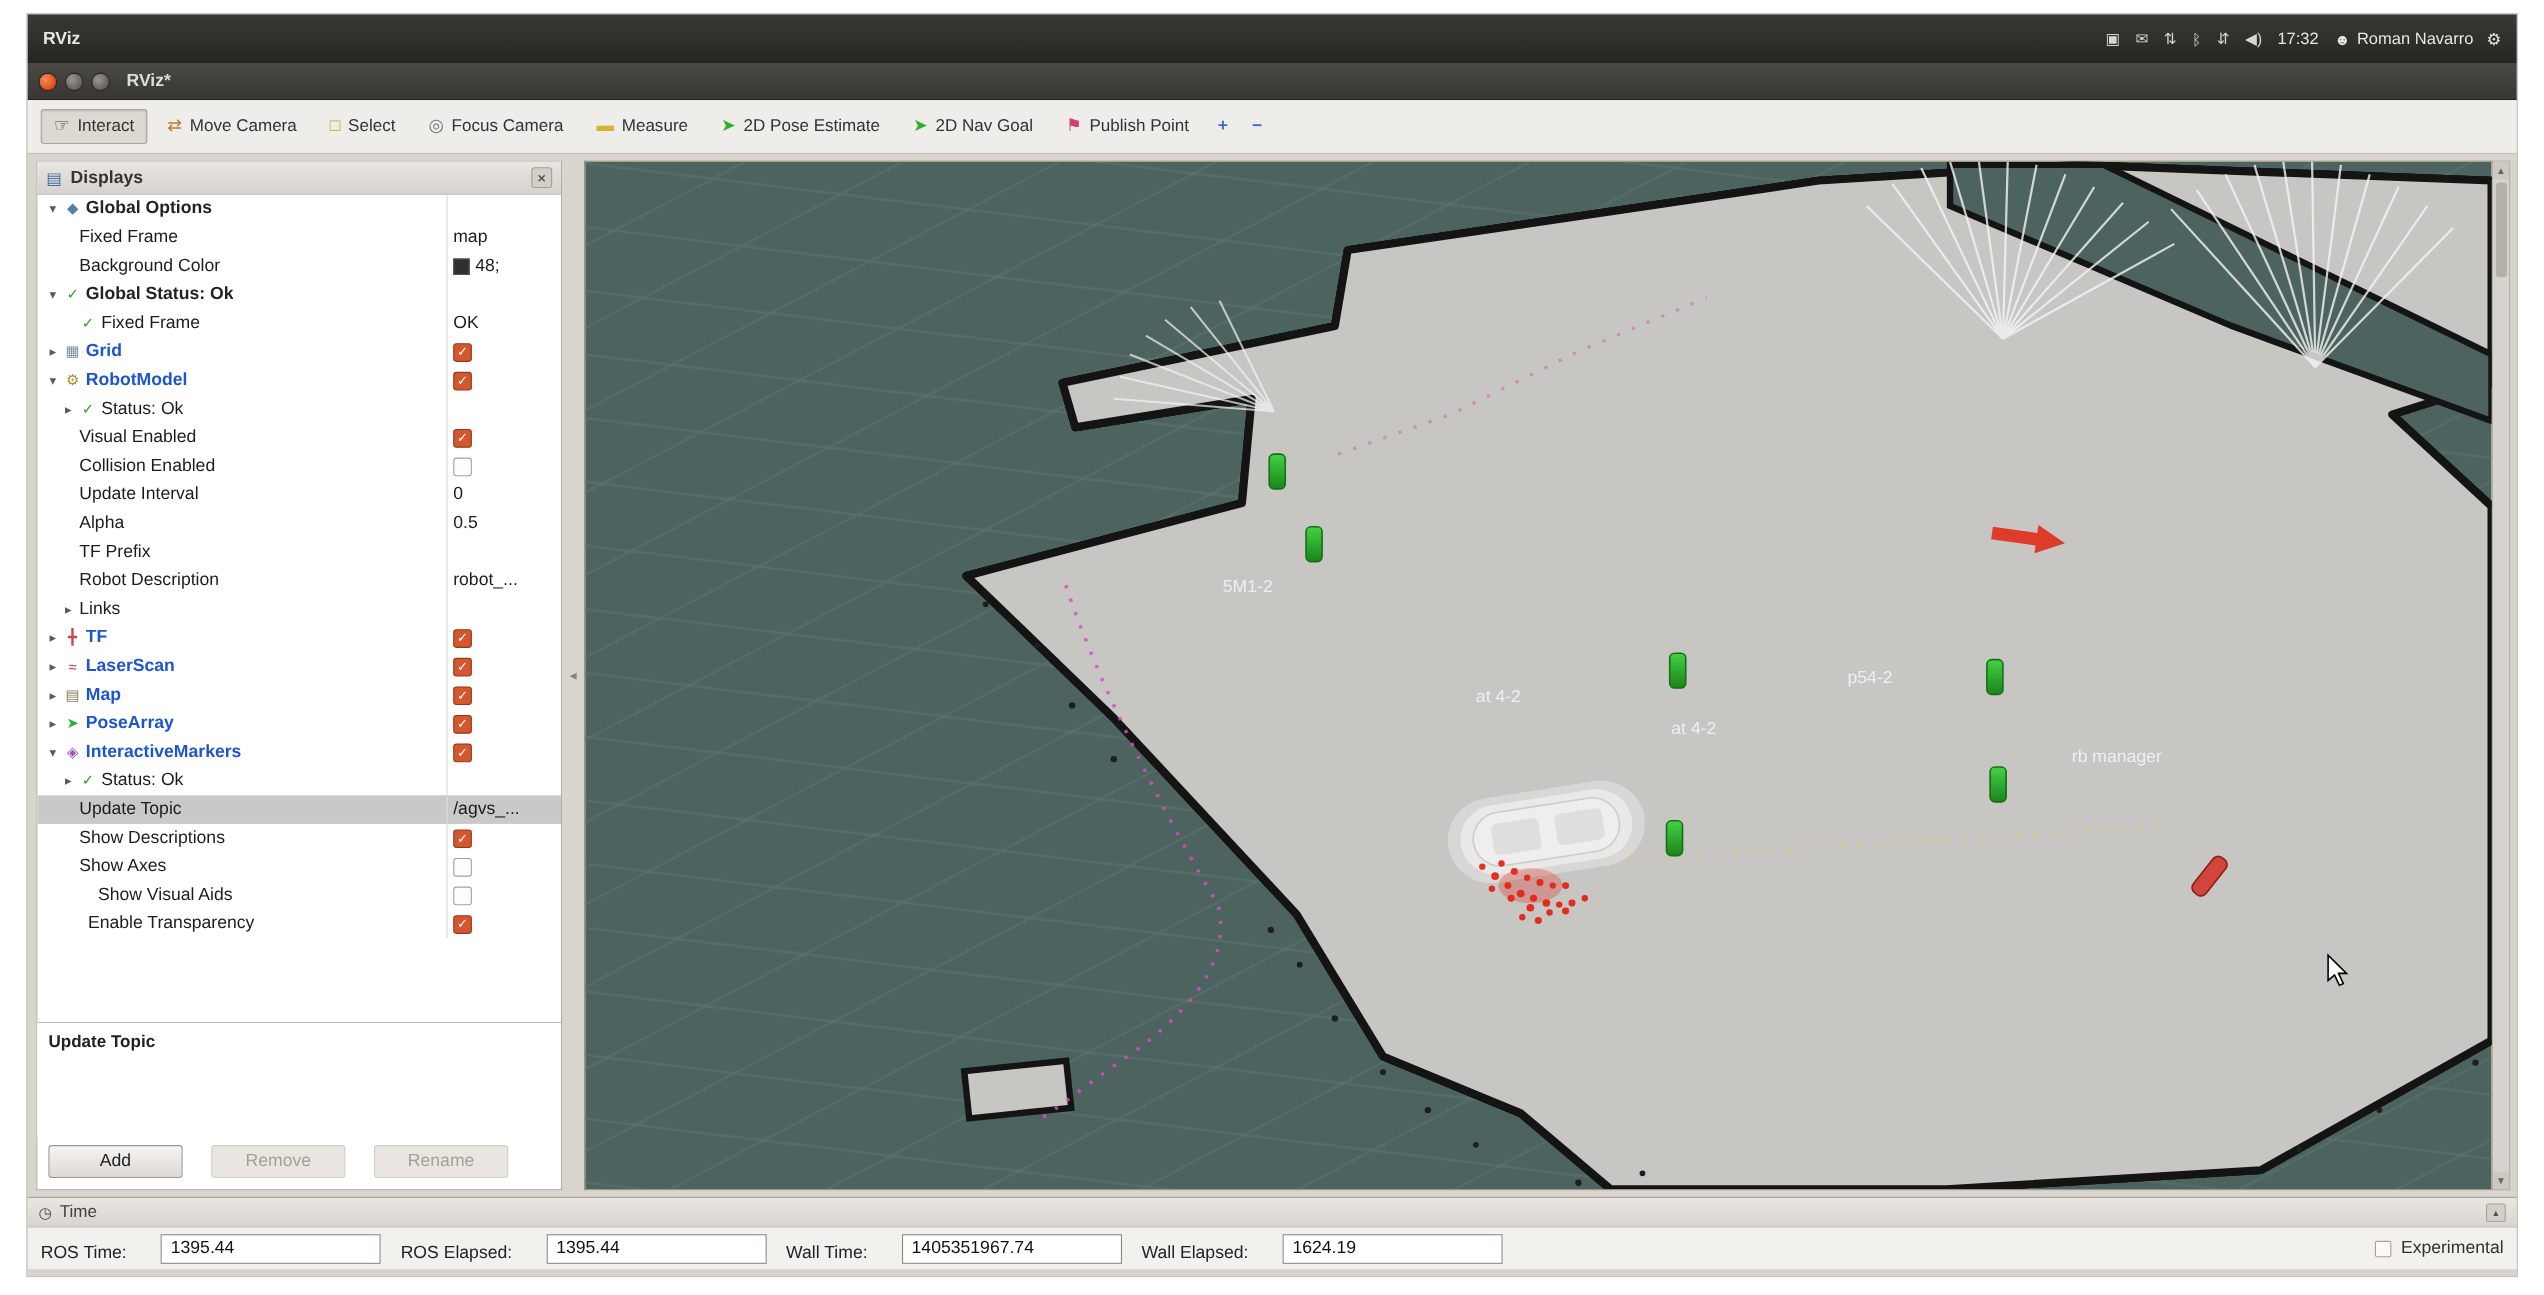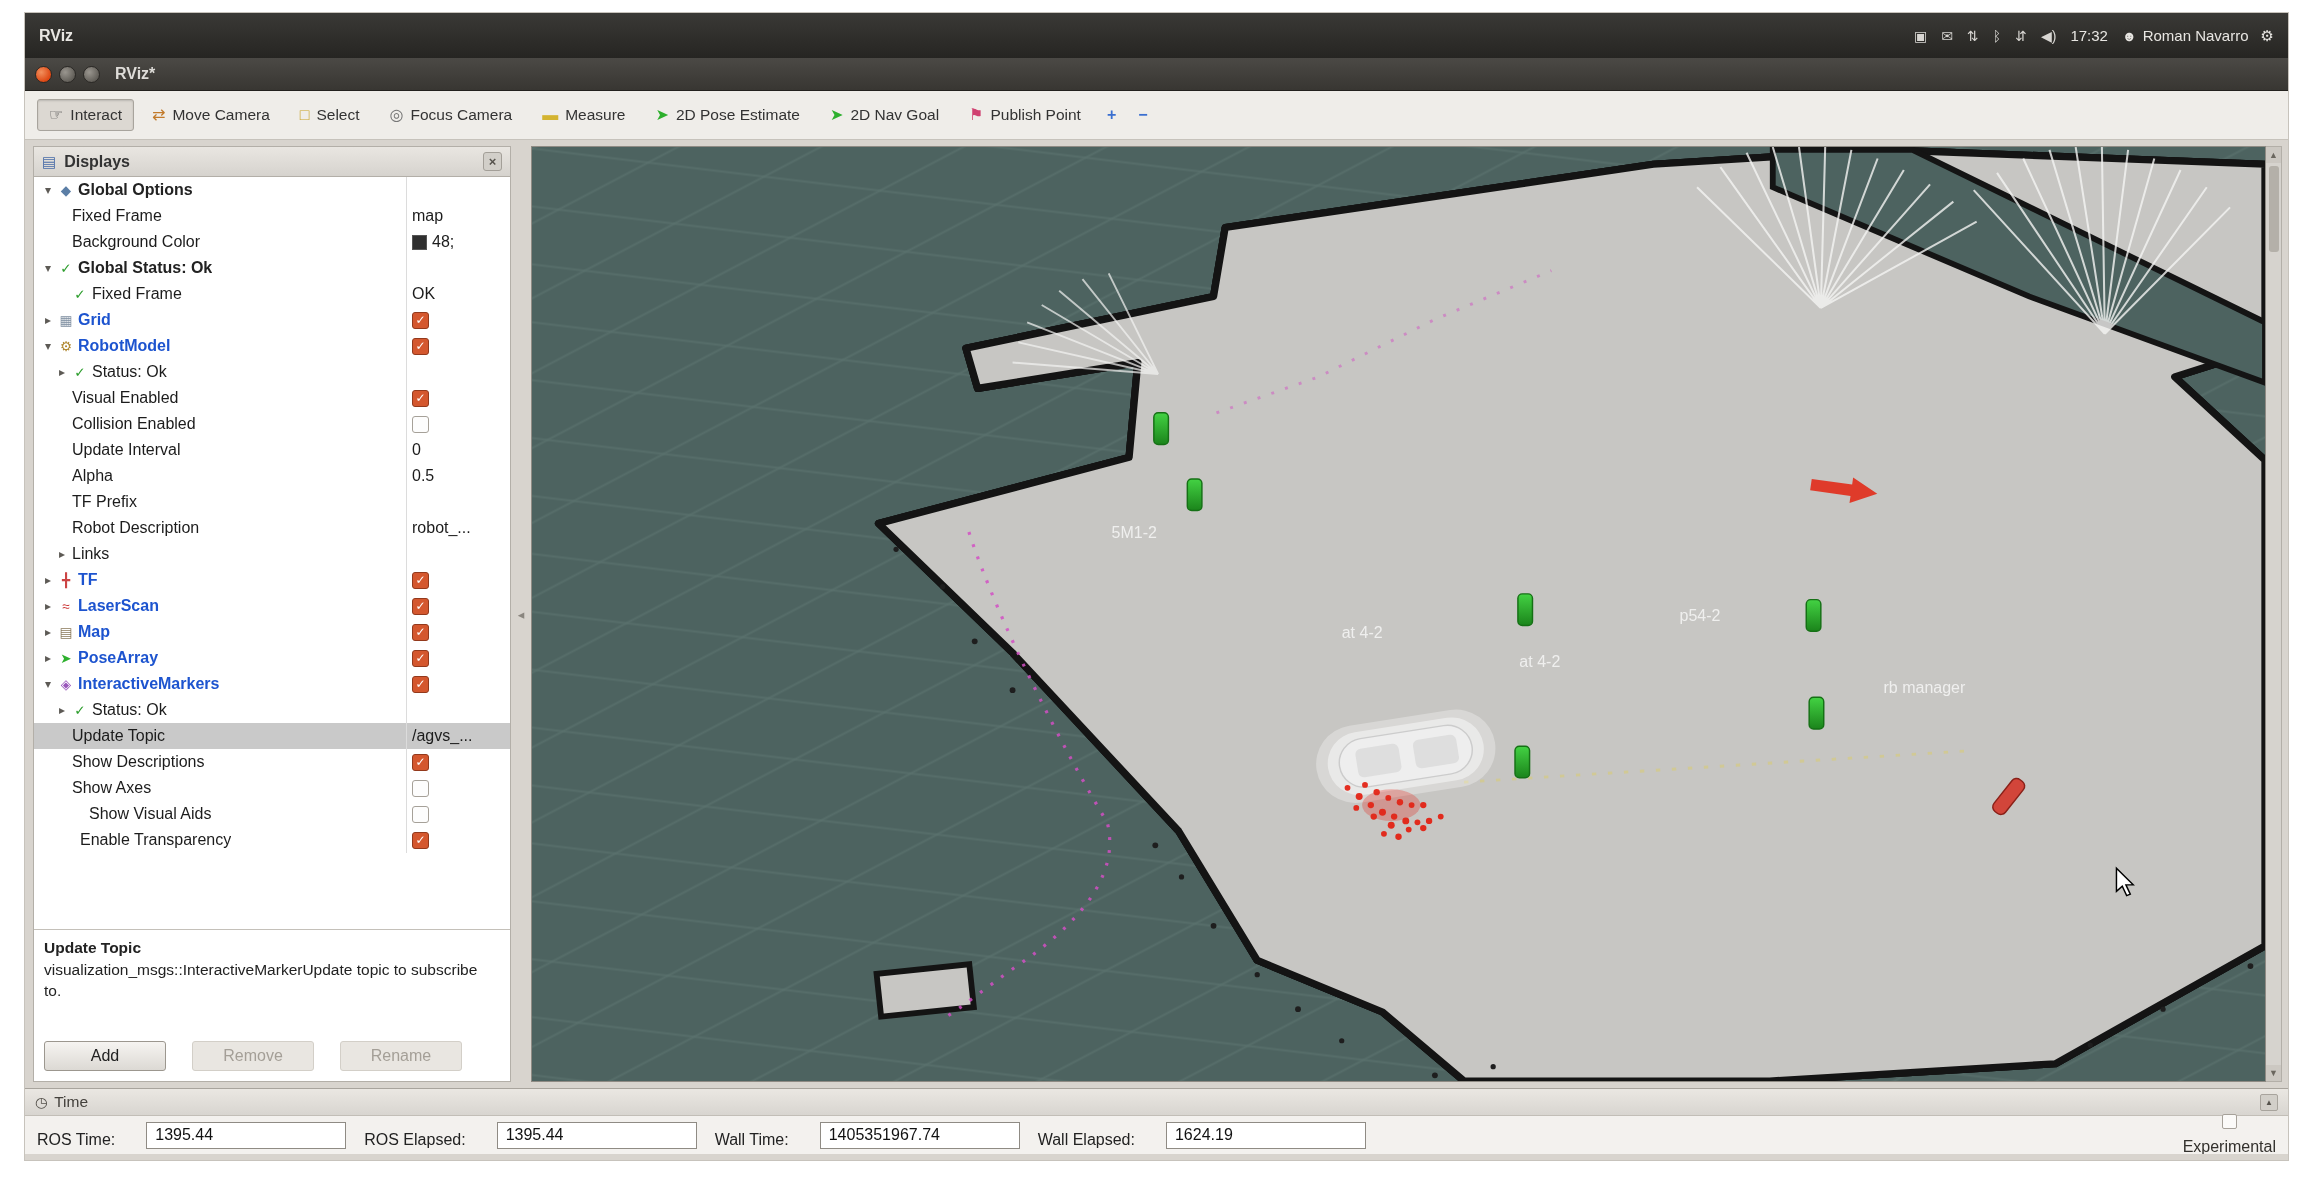--- a/index.html
+++ b/index.html
@@ -75,21 +75,21 @@
   .sfill{flex:1;}
 
   
   .time-header{height:28px;flex:0 0 auto;background:linear-gradient(#eae7e2,#d8d5d0);border-top:1px solid #a8a49d;border-bottom:1px solid #c2beb7;display:flex;align-items:center;padding:0 10px;font-size:15.5px;color:#44413c;}
   .time-header .thico{margin-right:7px;font-size:14px;color:#55524c;}
   .time-header .collapse{margin-left:auto;width:18px;height:17px;background:#d2cfc9;border:1px solid #a8a49d;border-radius:2px;font-size:8px;color:#55524c;display:flex;align-items:center;justify-content:center;}
   .time-fields{height:38px;flex:0 0 auto;background:#f3f1ee;display:flex;align-items:center;padding:0 12px;font-size:16px;color:#222;}
   .tfield{display:flex;align-items:flex-end;margin-right:18px;gap:24px;}
   .tfield label{margin-right:7px;white-space:nowrap;}
   .tfield .tinput{height:27px;background:#fff;border:1px solid #8f8b84;padding:0 8px;font-size:16px;display:flex;align-items:center;width:200px;color:#111;}
-  .experimental{margin-left:auto;display:flex;align-items:center;gap:9px;color:#33312d;flex-direction:column;}
+  .experimental{margin-left:auto;display:flex;align-items:center;gap:9px;color:#33312d;}
   .expcb{width:15px;height:15px;border:1px solid #a6a199;background:#fbfaf8;border-radius:2px;}
   .bottomstrip{height:6px;flex:0 0 auto;background:#d8d4ce;}
 </style>
 </head>
 <body>
 
 <div class="page">
 <div class="desktop">
 
   <div class="ubar">
@@ -414,21 +414,20 @@
             <span class="tlabel">Enable Transparency</span>
           </div>
           <div class="row-value">
                 <span class="cb cb-checked">✓</span>
               </div>
         </div>
           </div>
 
       <div class="help">
         <div class="htitle">Update Topic</div>
-        <div class="hbody">visualization_msgs::InteractiveMarkerUpdate topic to subscribe to.</div>
       </div>
       <div class="panel-buttons" id="panel-buttons">
             <div class="pbtn enabled">Add</div>
             <div class="pbtn disabled">Remove</div>
             <div class="pbtn disabled">Rename</div>
           </div>
 
     </div>
 
     <div class="vsplit">

